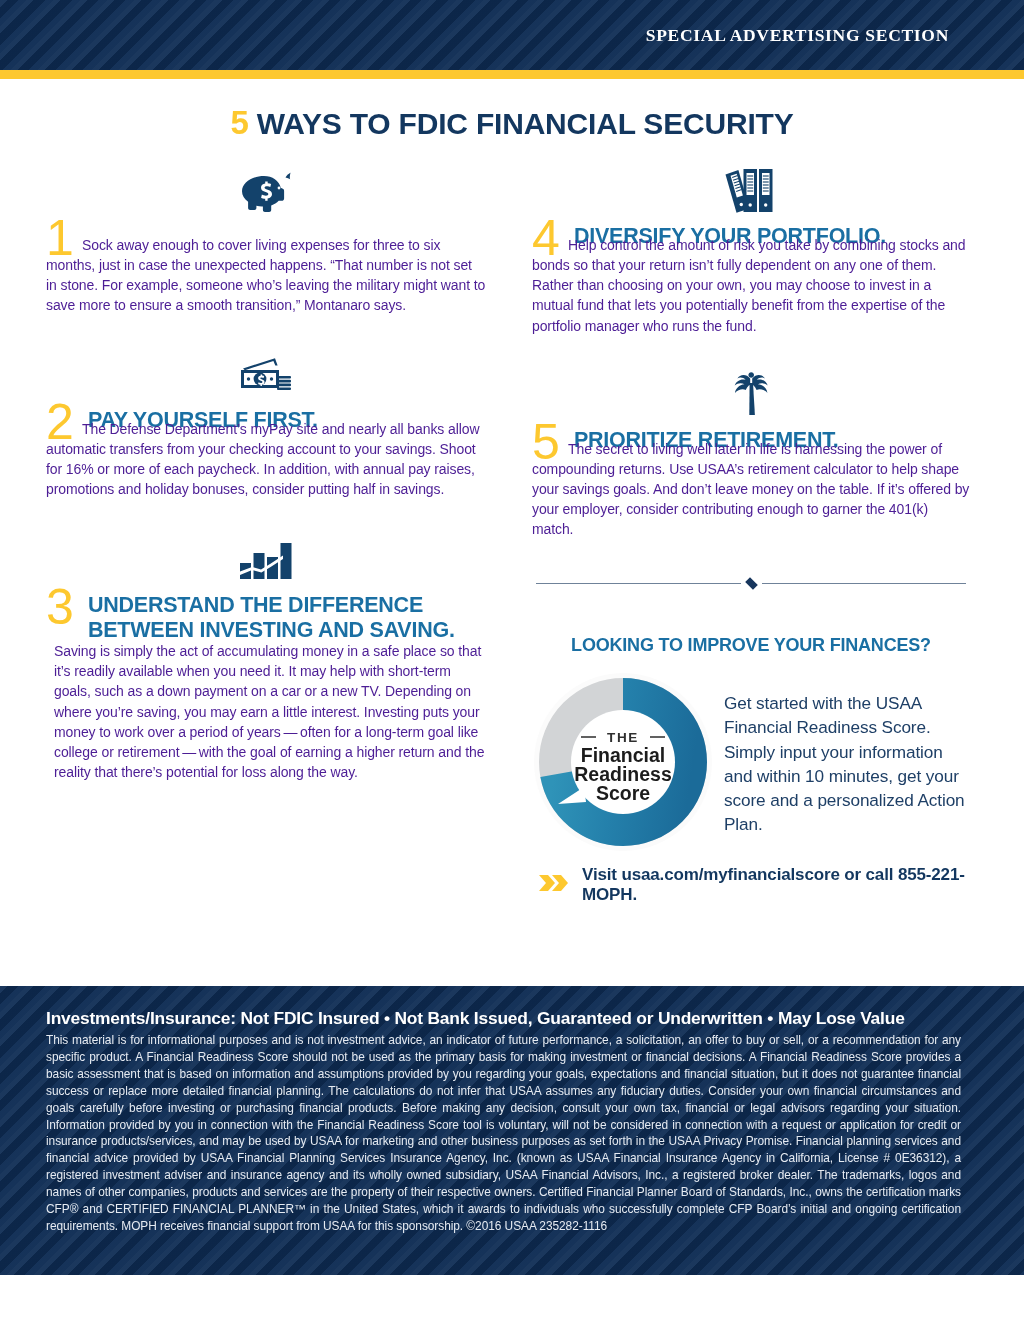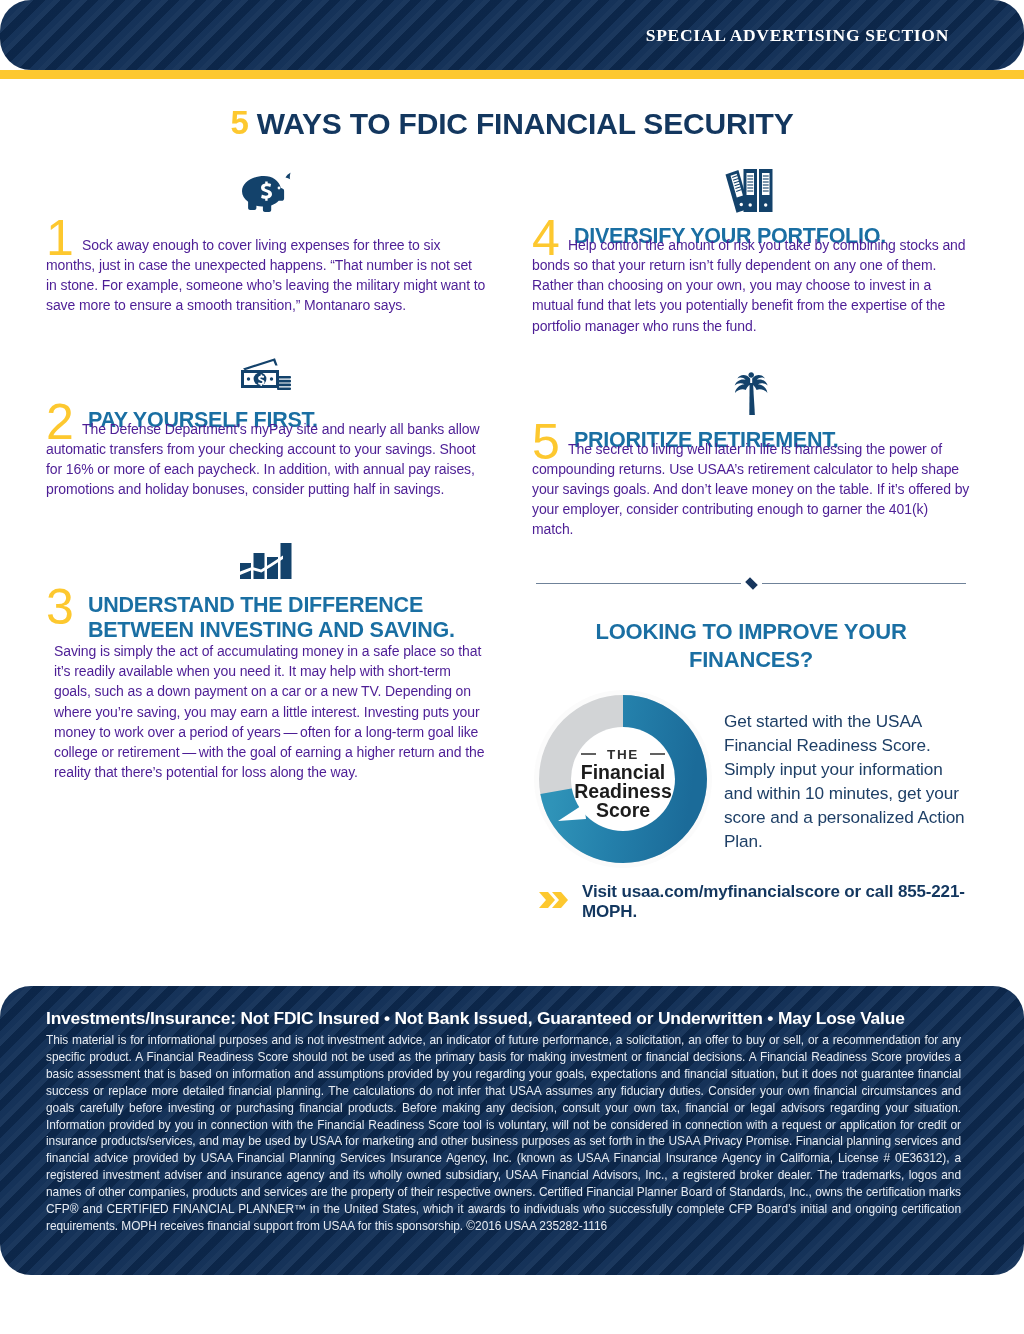--- a/index.html
+++ b/index.html
@@ -25,21 +25,20 @@
     background-color: #0e2c54;
     background-image: repeating-linear-gradient(
         135deg,
         rgba(255,255,255,0.055) 0px,
         rgba(255,255,255,0.055) 5px,
         rgba(0,0,0,0.13) 5px,
         rgba(0,0,0,0.13) 13px,
         rgba(255,255,255,0.03) 13px,
         rgba(255,255,255,0.03) 19px
     );
-    border-radius: 31px;
   }
 
   
   .topbar {
     position: absolute;
     top: 0; left: 0;
     width: 1024px;
     height: 70px;
   }
   .topbar-inner {
@@ -155,24 +154,24 @@
     background: #16355c;
     transform: rotate(45deg) scale(1,0.62);
     margin: 0 5px;
     flex: none;
   }
 
   
   .cta-title {
     text-align: center;
     color: #1a6fa3;
-    font-size: 22px;
+    font-size: 18px;
     font-weight: bold;
     line-height: 1.28;
-    margin-top: 26px;
+    margin-top: 42px;
     letter-spacing: -0.2px;
   }
   .cta-row {
     display: flex;
     align-items: center;
     margin-top: 14px;
     gap: 10px;
   }
   .donut-wrap { flex: none; width: 182px; height: 182px; position: relative; }
   .cta-text {

